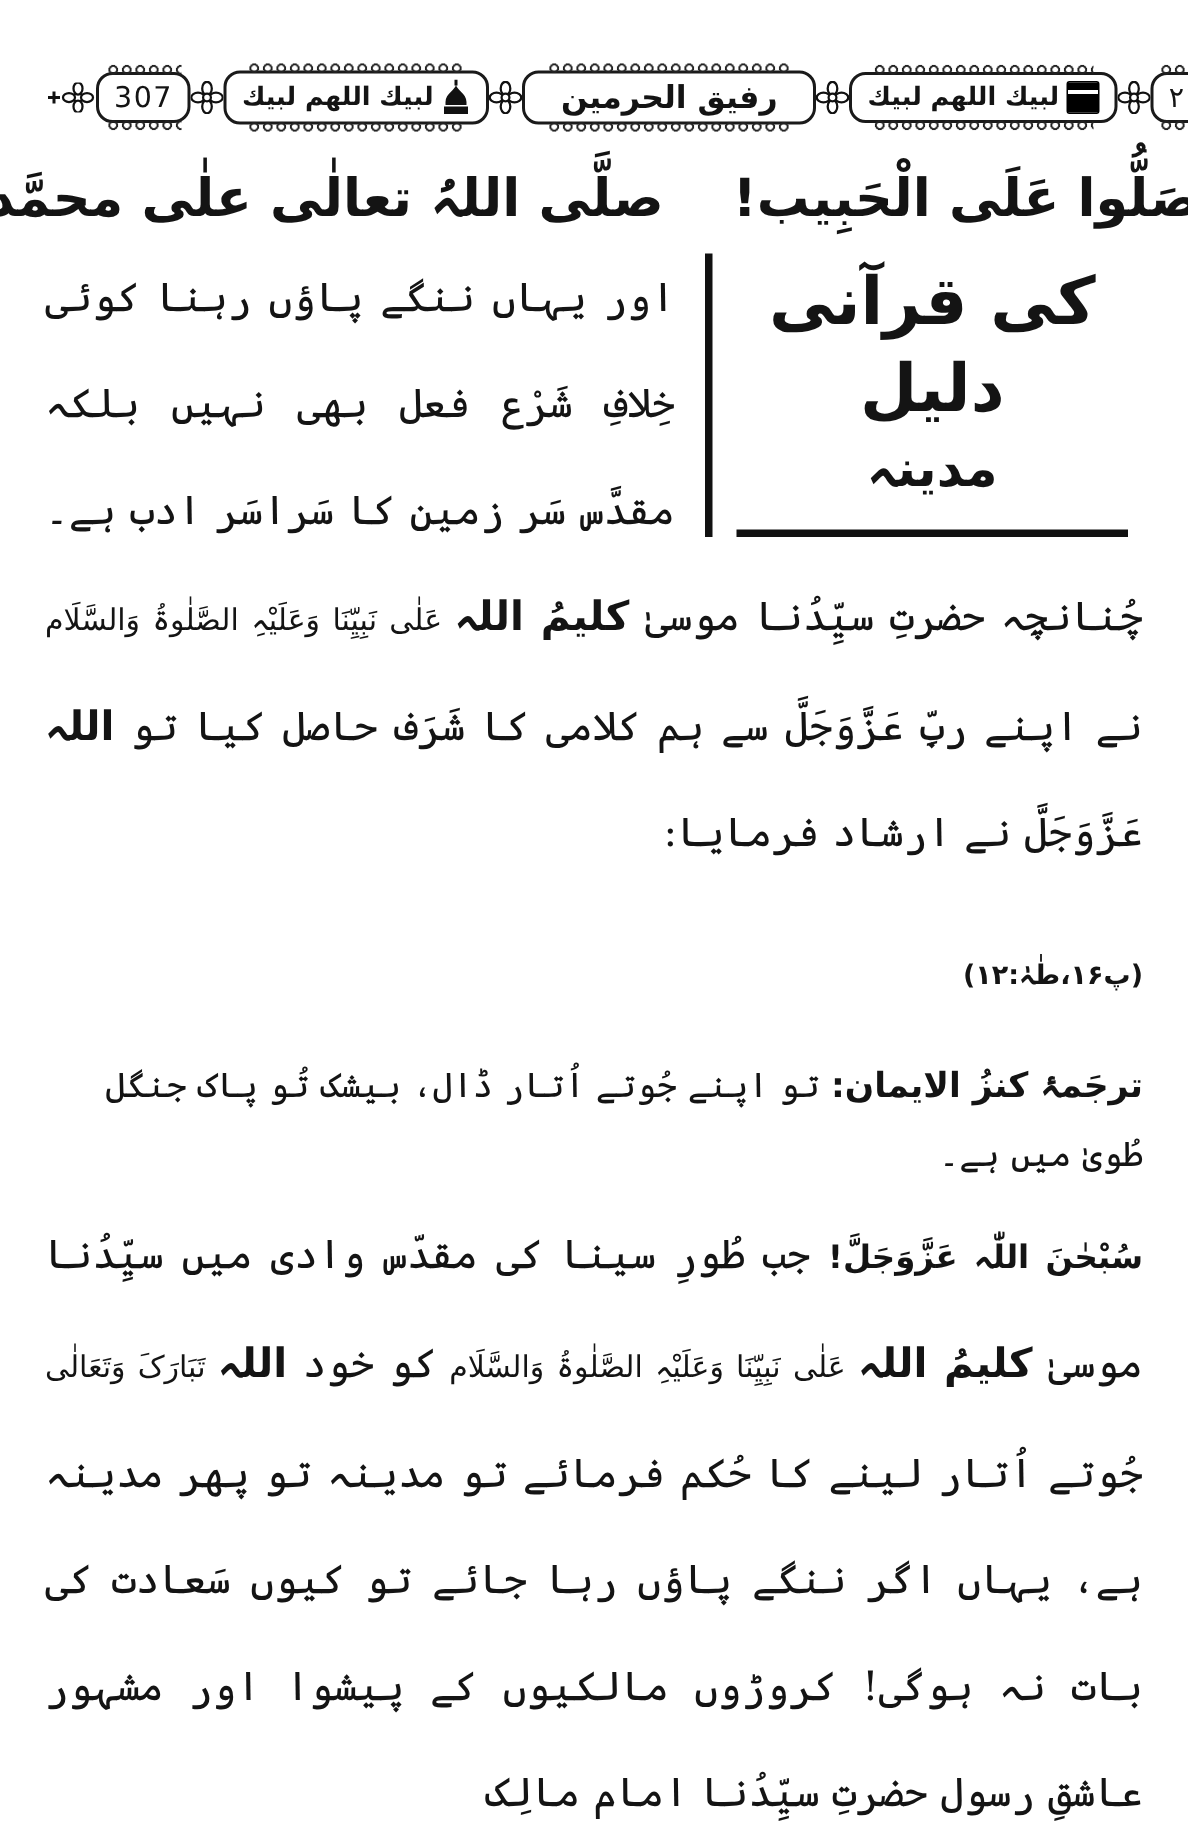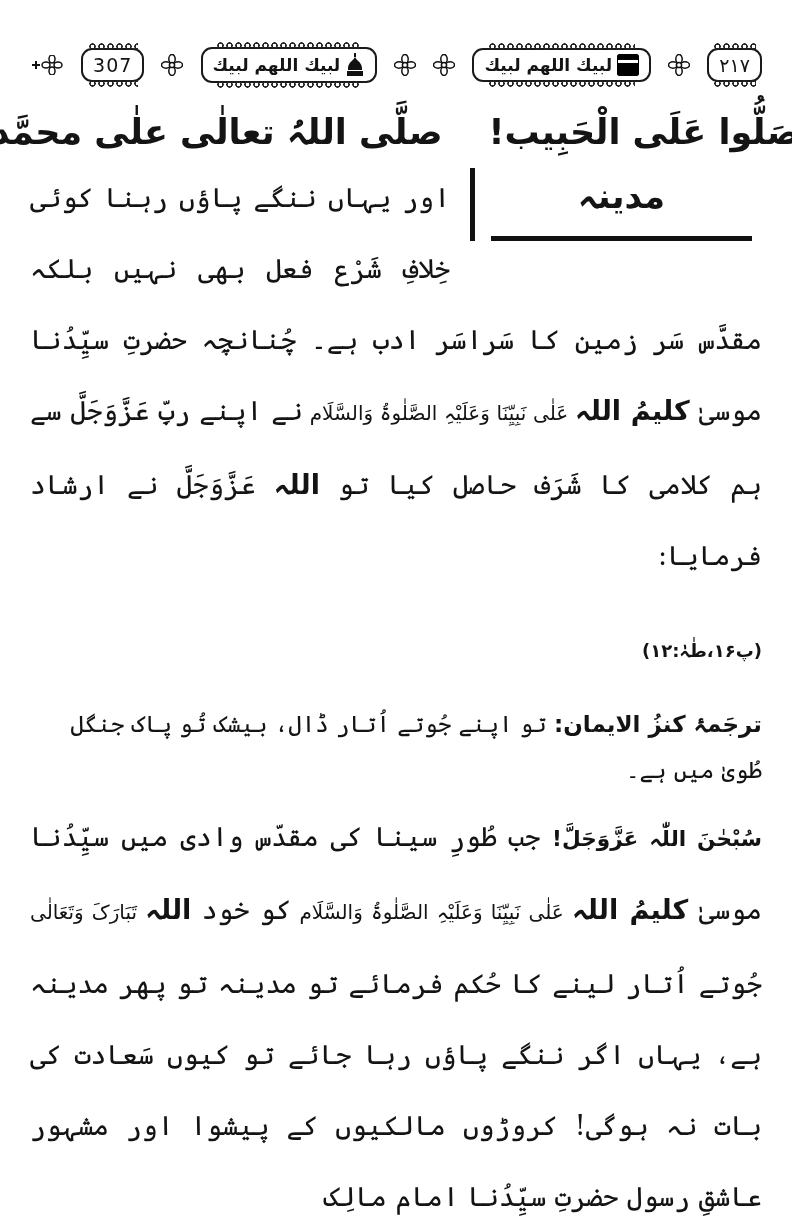--- a/index.html
+++ b/index.html
@@ -146,20 +146,23 @@
         <g transform="translate(11,11)">
           <ellipse cx="0" cy="-6" rx="3.2" ry="4.5" fill="#fff" stroke="#111" stroke-width="1.5"></ellipse>
           <ellipse cx="0" cy="6" rx="3.2" ry="4.5" fill="#fff" stroke="#111" stroke-width="1.5"></ellipse>
           <ellipse cx="-6" cy="0" rx="4.5" ry="3.2" fill="#fff" stroke="#111" stroke-width="1.5"></ellipse>
           <ellipse cx="6" cy="0" rx="4.5" ry="3.2" fill="#fff" stroke="#111" stroke-width="1.5"></ellipse>
           <circle r="2.6" fill="#fff" stroke="#111" stroke-width="1.5"></circle>
         </g>
       </svg>
     </span>
 
+    <span class="cart cart-title">
+      <span class="cart-text">رفيق الحرمين</span>
+    </span>
 
     <span class="orn">
       <svg width="22" height="22" viewBox="0 0 22 22">
         <g transform="translate(11,11)">
           <ellipse cx="0" cy="-6" rx="3.2" ry="4.5" fill="#fff" stroke="#111" stroke-width="1.5"></ellipse>
           <ellipse cx="0" cy="6" rx="3.2" ry="4.5" fill="#fff" stroke="#111" stroke-width="1.5"></ellipse>
           <ellipse cx="-6" cy="0" rx="4.5" ry="3.2" fill="#fff" stroke="#111" stroke-width="1.5"></ellipse>
           <ellipse cx="6" cy="0" rx="4.5" ry="3.2" fill="#fff" stroke="#111" stroke-width="1.5"></ellipse>
           <circle r="2.6" fill="#fff" stroke="#111" stroke-width="1.5"></circle>
         </g>
@@ -189,20 +192,21 @@
 
   </header>
 
   <div class="durood">
     <span>صَلُّوا عَلَی الْحَبِیب!</span>
     <span>صلَّی اللہُ تعالٰی علٰی محمَّد</span>
   </div>
 
   <div class="bodytext para1">
     <div class="side-head">
+      <div class="sh2">کی قرآنی دلیل</div>
       <div class="sh3">مدینہ</div>
     </div>
     <span><span class="seg-n">اور یہاں ننگے پاؤں رہنا کوئی خِلافِ شَرْع فعل بھی نہیں بلکہ مقدَّس سَر زمین کا سَراسَر ادب ہے۔ چُنانچِہ حضرتِ سیِّدُنا موسیٰ </span><span class="seg-b">کلیمُ اللہ</span><span class="seg-s"> عَلٰی نَبِیِّنَا وَعَلَیْہِ الصَّلٰوۃُ وَالسَّلَام </span><span class="seg-n">نے اپنے ربِّ عَزَّوَجَلَّ سے ہم کلامی کا شَرَف حاصل کیا تو </span><span class="seg-b">اللہ</span><span class="seg-n"> عَزَّوَجَلَّ نے ارشاد فرمایا:</span></span>
   </div>
 
   <div class="verse">
     <span class="verse-ref">(پ۱۶،طٰہٰ:۱۲)</span>
   </div>
 
   <div class="translation">

